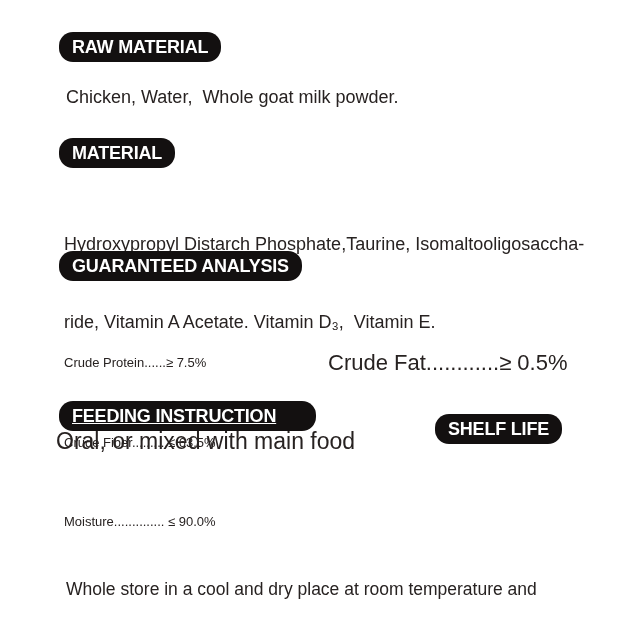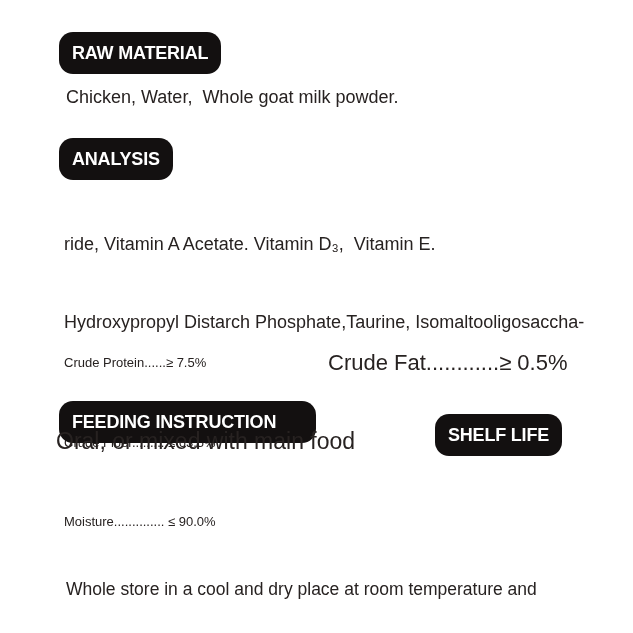--- a/index.html
+++ b/index.html
@@ -12,60 +12,61 @@
     overflow:hidden;
   }
   .badge{
     position:absolute;
     display:inline-block;
     background:#131010;
     color:#ffffff;
     font-weight:700;
     font-size:18px;
     line-height:22px;
-    padding:10px 13px;
+    padding:4px 13px;
     border-radius:14px;
     letter-spacing:-0.2px;
     white-space:nowrap;
   }
   .body-text{
     position:absolute;
     font-size:18px;
     line-height:26px;
     white-space:pre-wrap;
   }
   
   .raw-badge{left:59px;top:32px;}
   .raw-text{left:66px;top:84px;}
   .add-badge{left:59px;top:138px;}
   .add-text{left:64px;top:179px;}
   .ga-badge{left:59px;top:251px;}
   .ga-left{left:64px;top:297px;font-size:13px;line-height:26.5px;}
   .ga-right{left:328px;top:297px;font-size:22px;line-height:26.5px;}
-  .feed-badge{left:59px;top:401px;padding-right:40px;}
+  .feed-badge{left:59px;top:401px;padding-right:40px;text-decoration:underline;}
   .feed-text{left:56px;top:428px;font-size:23px;line-height:27px;}
   .shelf-badge{left:435px;top:414px;}
   .shelf-text{left:438px;top:430px;font-size:20px;line-height:26px;}
   .sto-badge{left:61px;top:488px;}
   .sto-text{left:66px;top:523px;font-size:17.5px;line-height:26.5px;}
 </style>
 </head>
 <body>
 
 <div class="page">
 
   <div class="badge raw-badge">RAW MATERIAL</div>
   <div class="body-text raw-text">Chicken, Water,  Whole goat milk powder.</div>
 
-  <div class="badge add-badge">ANALYSIS</div>
+  <div class="badge add-badge">MATERIAL</div>
   <div class="body-text add-text">
+    <div>Hydroxypropyl Distarch Phosphate,Taurine, Isomaltooligosaccha-</div>
     <div>ride, Vitamin A Acetate. Vitamin D₃,  Vitamin E.</div>
-    <div>Hydroxypropyl Distarch Phosphate,Taurine, Isomaltooligosaccha-</div>
   </div>
 
+  <div class="badge ga-badge">GUARANTEED ANALYSIS</div>
   <div class="body-text ga-left">
     <div>Crude Protein......≥ 7.5%</div>
     <div>Crude Fiber..........≤ 63.5%</div>
     <div>Moisture.............. ≤ 90.0%</div>
   </div>
   <div class="body-text ga-right">
     <div>Crude Fat............≥ 0.5%</div>
   </div>
 
   <div class="badge feed-badge">FEEDING INSTRUCTION</div>

